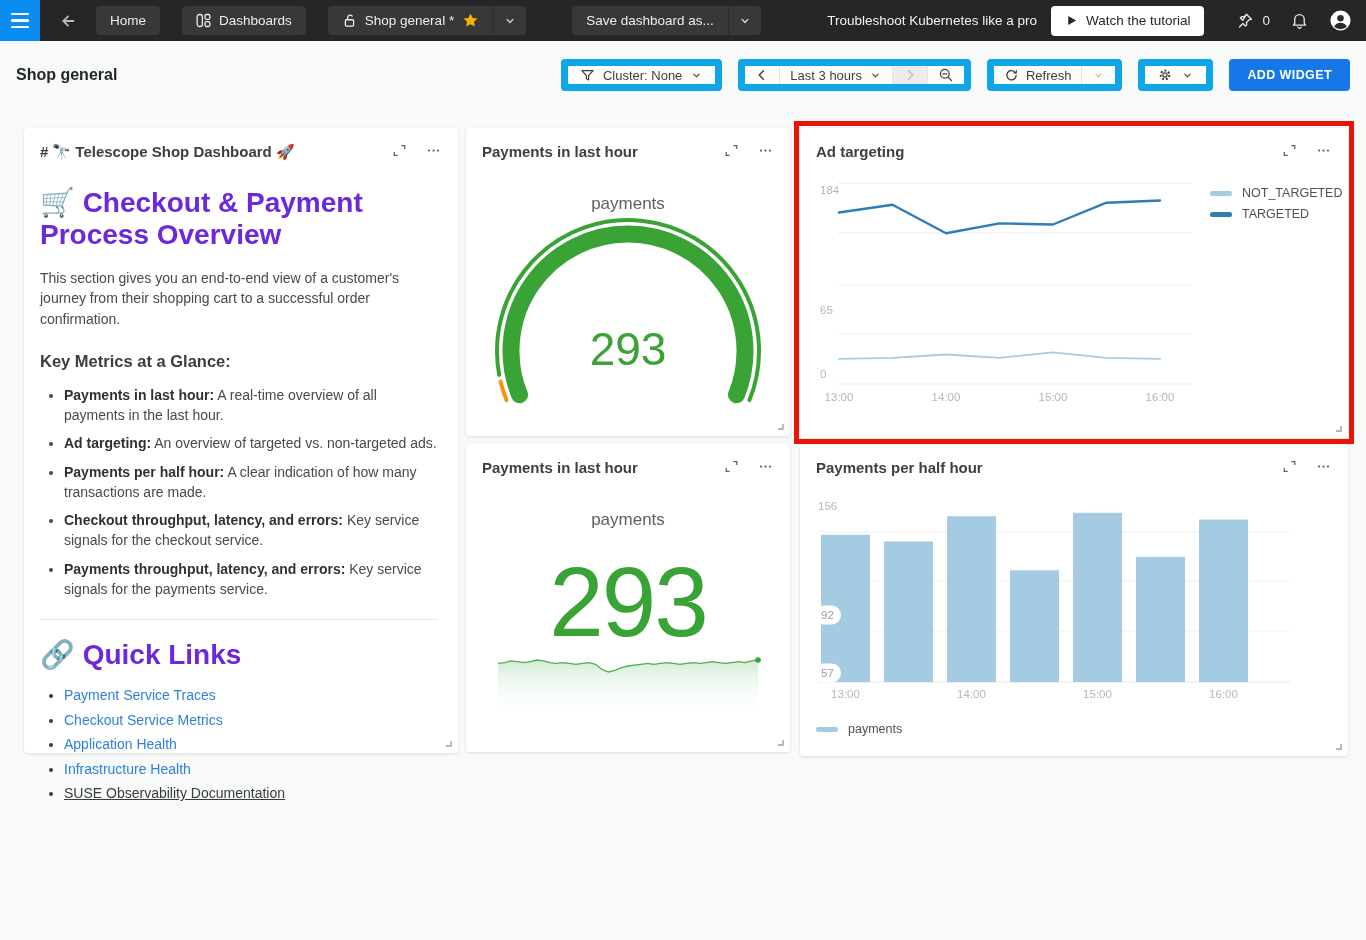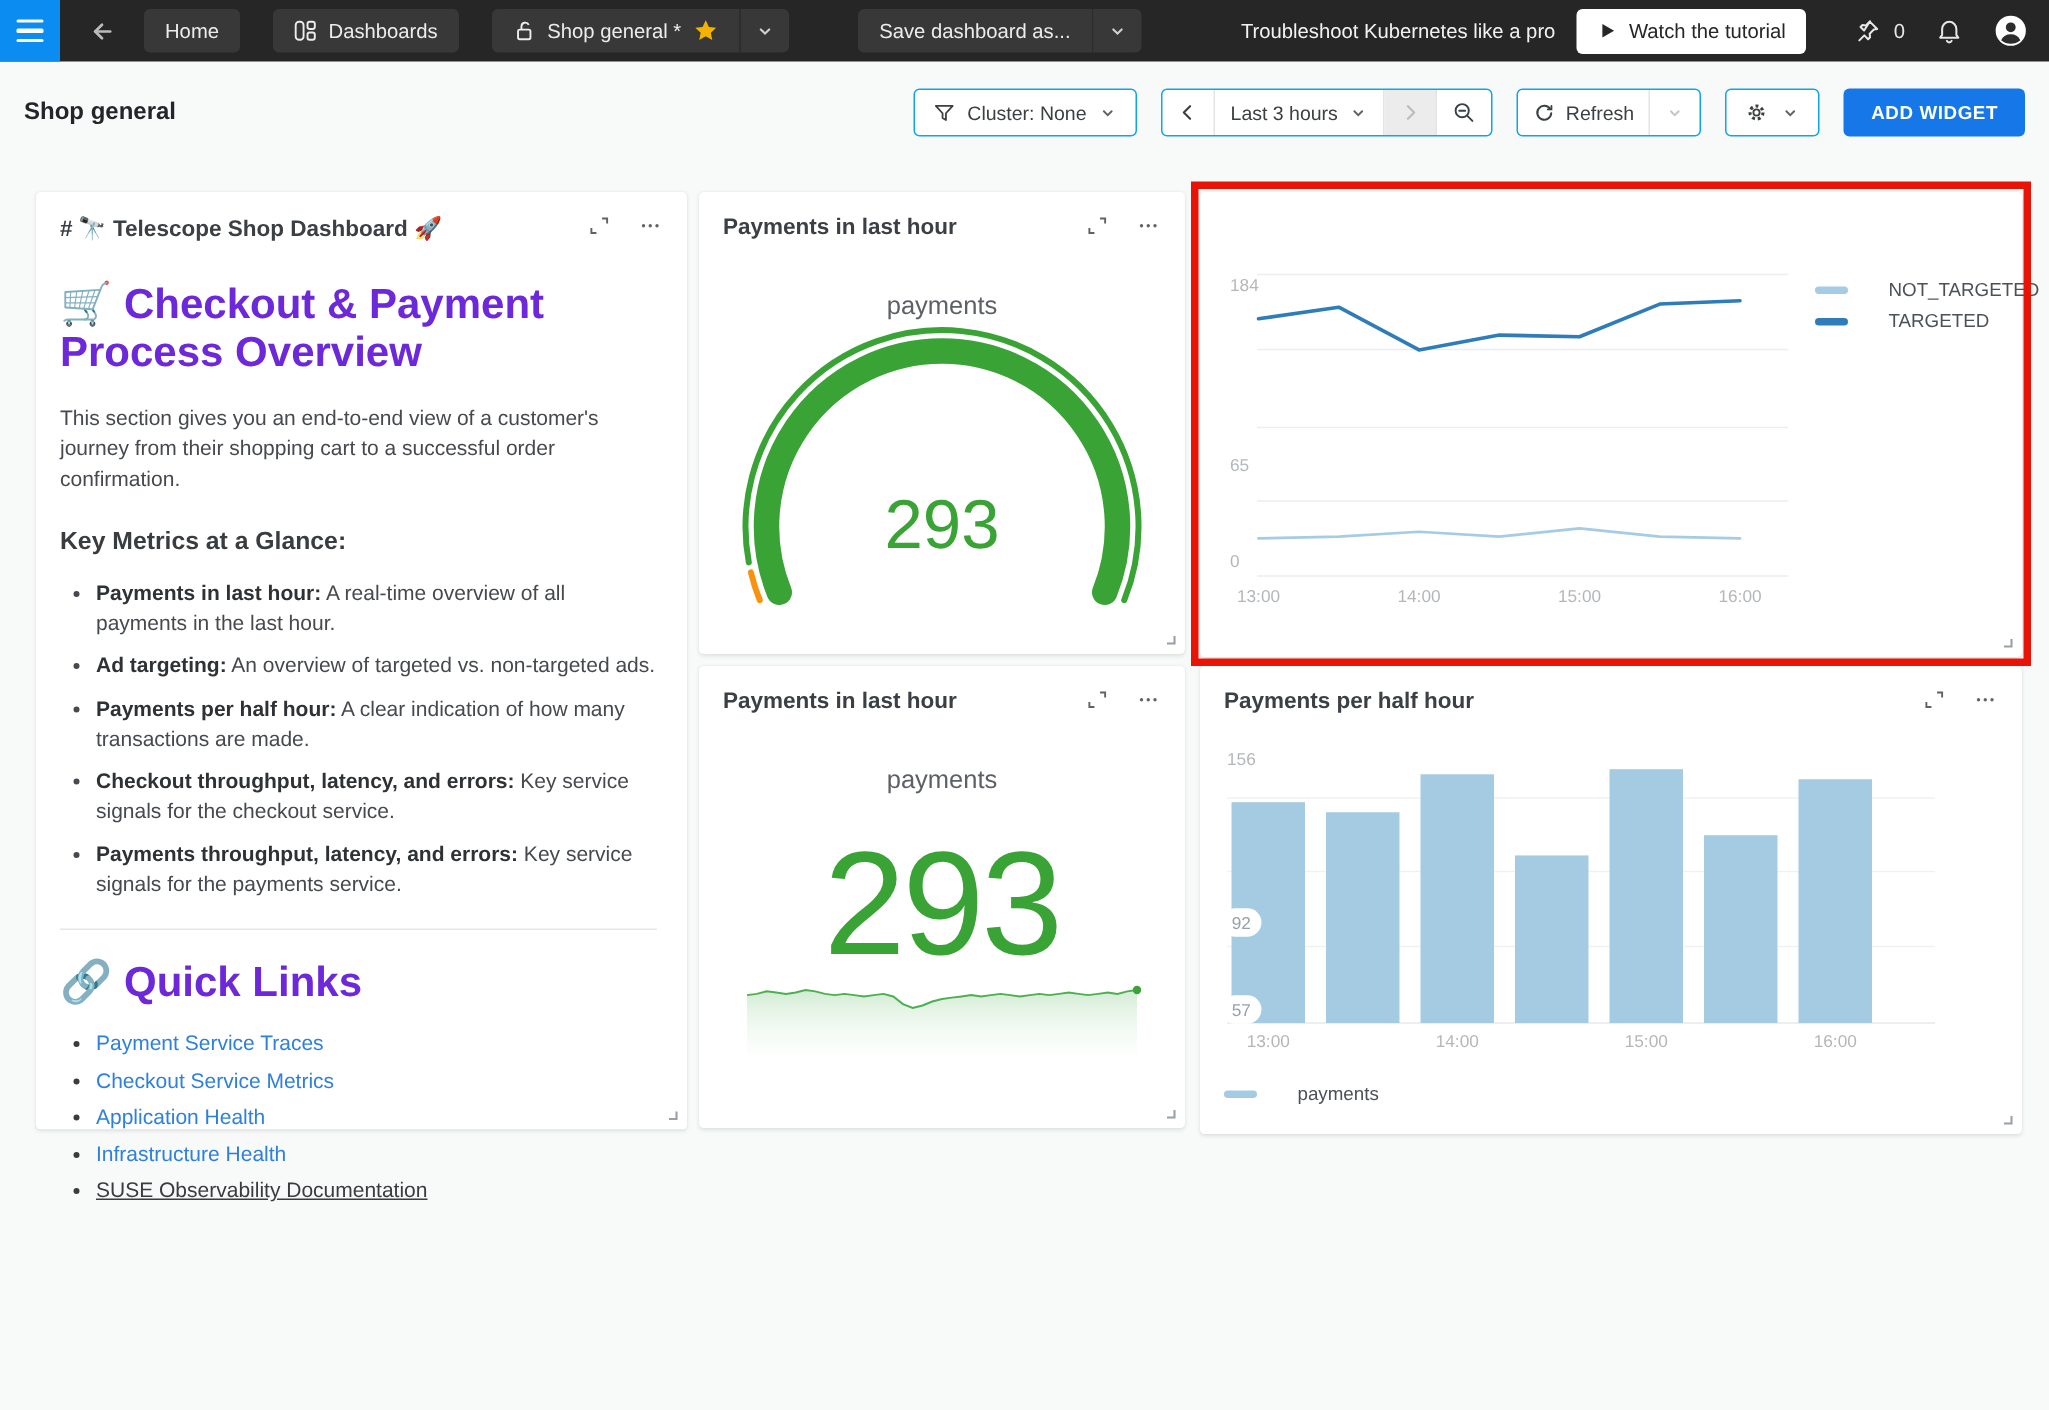--- a/index.html
+++ b/index.html
@@ -18,21 +18,21 @@
   .nav-right { margin-left:auto; display:flex; align-items:center; gap:14px; padding-right:14px; }
   .promo { color:#f2f2f2; font-size:13.5px; }
   .watchbtn { height:30px; background:#fff; color:#262626; border-radius:4px; font-size:13.5px; display:flex; align-items:center; gap:8px; padding:0 14px; cursor:pointer; }
   .pin-count { color:#e8e8e8; font-size:13.5px; display:flex; align-items:center; gap:7px; }
   .icon-btn { display:flex; align-items:center; justify-content:center; cursor:pointer; }
 
   
   .toolbar { position:absolute; left:0; top:39px; width:1366px; height:72px; display:flex; align-items:center; padding:0 16px; }
   .page-title { font-size:16px; font-weight:700; color:#232629; }
   .tb-right { margin-left:auto; display:flex; align-items:center; gap:16px; }
-  .tb-btn, .tb-group { height:32px; background:#fff; border:1px solid #0ea5e9; border-radius:4px; display:flex; align-items:center; color:#3c4043; font-size:13px; }
+  .tb-btn, .tb-group { height:32px; background:#fff; border:7px solid #0ea5e9; border-radius:4px; display:flex; align-items:center; color:#3c4043; font-size:13px; }
   .tb-btn { padding:0 12px; gap:8px; cursor:pointer; }
   .tb-group .seg { height:100%; display:flex; align-items:center; padding:0 10px; gap:7px; border-right:1px solid #e3e4e6; cursor:pointer; }
   .tb-group .seg:last-child { border-right:none; }
   .seg.disabled { background:#ececec; color:#b9bcbf; border-radius:0; cursor:default; }
   .seg.muted { color:#c3c6c9; }
   .addwidget { height:32px; background:#1677e8; border:none; color:#fff; font-size:12.5px; font-weight:700; letter-spacing:.4px; border-radius:4px; padding:0 18px; cursor:pointer; font-family:"Liberation Sans",sans-serif; }
 
   
   .card { position:absolute; background:#fff; border-radius:3px; box-shadow:0 1px 3px rgba(0,0,0,.10), 0 0 1px rgba(0,0,0,.08); }
   .card-header { position:absolute; top:0; left:0; right:0; height:44px; padding:15px 16px 0; display:flex; align-items:flex-start; }
@@ -56,21 +56,21 @@
   .md-ul { margin:14px 0 16px 24px; }
   .md-ul li { font-size:14px; line-height:1.43; margin-bottom:8.5px; }
   .md-ul b { color:#2f3235; }
   .md-hr { border:none; border-top:1px solid #e6e7e8; margin:20px 0 0; }
   .ql-ul { margin:16px 0 0 24px; }
   .ql-ul li { font-size:14px; margin-bottom:8.5px; color:#3a3d40; }
   .ql-ul a { color:#2f80dc; text-decoration:none; cursor:pointer;text-align:right; }
   .ql-ul a.dark { color:#3a3d40; text-decoration:underline; }
 
   .legend { position:absolute; display:flex; flex-direction:column; gap:7px; }
-  .legend-row { display:flex; align-items:center; gap:27px; font-size:12.5px; color:#4c5157; cursor:pointer; }
+  .legend-row { display:flex; align-items:center; gap:10px; font-size:12.5px; color:#4c5157; cursor:pointer; }
   .legend-dash { width:22px; height:5px; border-radius:2.5px; }
 
   svg text { font-family:"Liberation Sans",sans-serif; }
 </style>
 </head>
 <body>
 
 <div class="stage">
 
   <div class="topnav">
@@ -279,20 +279,34 @@
         <path d="M33.2 246.9 A131 131 0 1 1 283.5 272.1" stroke="#3aa335" stroke-width="4" fill="none" stroke-linecap="round"></path>
         <path d="M53.5 266.8 A117 117 0 1 1 270.5 266.8" stroke="#3aa335" stroke-width="17" fill="none" stroke-linecap="round"></path>
       </svg>
     <div class="big-number" style="top:194px; font-size:46px; color:#3aa335;">293</div>
     <svg class="resize-corner" viewBox="0 0 10 10" fill="none" stroke="#9aa0a6" stroke-width="1.4">
         <path d="M8 3v5H3"></path>
       </svg>
   </div>
 
   <div class="card" id="card-ad">
+    <div class="card-header">
+      <div class="card-title">Ad targeting</div>
+      <div class="hdr-icons">
+        <svg class="icon-btn" width="15" height="15" viewBox="0 0 20 20" fill="none" stroke="#5f6368" stroke-width="1.7">
+            <path d="M12.5 3.5H17v4.5"></path>
+            <path d="M7.5 16.5H3V12"></path>
+          </svg>
+        <svg class="icon-btn" width="17" height="15" viewBox="0 0 20 20" fill="#5f6368">
+            <circle cx="4" cy="10" r="1.5"></circle>
+            <circle cx="10" cy="10" r="1.5"></circle>
+            <circle cx="16" cy="10" r="1.5"></circle>
+          </svg>
+      </div>
+    </div>
     <svg id="line-svg" width="400" height="290" style="position:absolute;left:0;top:0;">
         <line x1="38" y1="55" x2="392" y2="55" stroke="#ededee" stroke-width="1"></line>
         <line x1="38" y1="105" x2="392" y2="105" stroke="#ededee" stroke-width="1"></line>
         <line x1="38" y1="157" x2="392" y2="157" stroke="#ededee" stroke-width="1"></line>
         <line x1="38" y1="206" x2="392" y2="206" stroke="#ededee" stroke-width="1"></line>
         <line x1="38" y1="256" x2="392" y2="256" stroke="#ededee" stroke-width="1"></line>
         <text x="20" y="66" text-anchor="start" font-size="11.5" fill="#b4b7ba">184</text>
         <text x="20" y="186" text-anchor="start" font-size="11.5" fill="#b4b7ba">65</text>
         <text x="20" y="250" text-anchor="start" font-size="11.5" fill="#b4b7ba">0</text>
         <text x="39" y="273" text-anchor="middle" font-size="11.5" fill="#b4b7ba">13:00</text>

